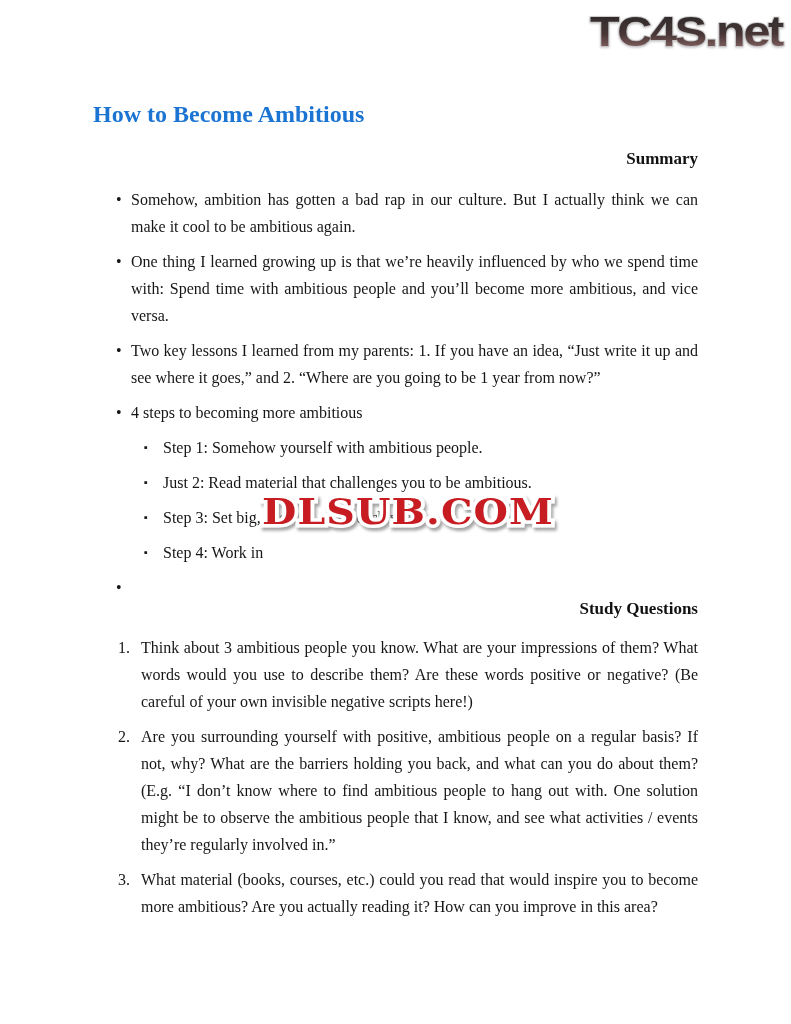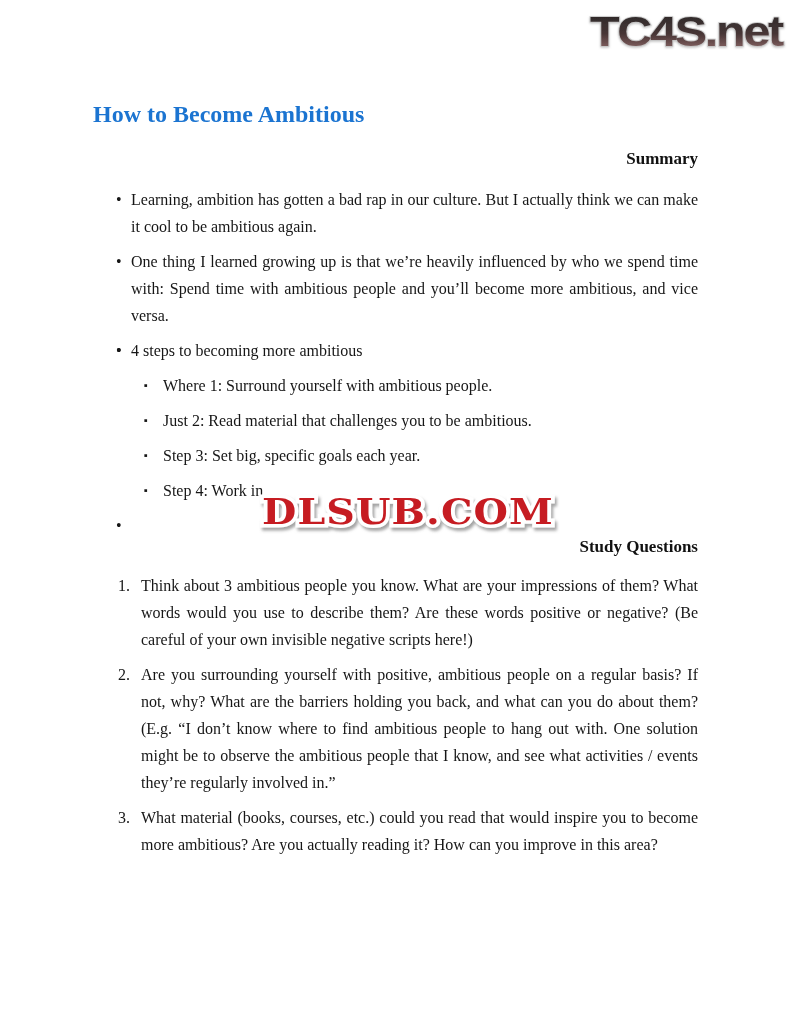--- a/index.html
+++ b/index.html
@@ -79,43 +79,44 @@
   <div class="content">
 
     <h1 class="doc-title">How to Become Ambitious</h1>
 
     <h2 class="sec-heading">Summary</h2>
 
     <ul>
 
         <li class="li1">
           <span class="marker">•</span>
-          <span>Learning, ambition has gotten a bad rap in our culture. But I actually think we can make it cool to be ambitious again.</span>
+          <span>Somehow, ambition has gotten a bad rap in our culture. But I actually think we can make it cool to be ambitious again.</span>
         </li>
 
         <li class="li1">
           <span class="marker">•</span>
           <span>One thing I learned growing up is that we’re heavily influenced by who we spend time with: Spend time with ambitious people and you’ll become more ambitious, and vice versa.</span>
         </li>
 
         <li class="li1">
           <span class="marker">•</span>
+          <span>Two key lessons I learned from my parents: 1. If you have an idea, “Just write it up and see where it goes,” and 2. “Where are you going to be 1 year from now?”</span>
         </li>
 
         <li class="li1">
           <span class="marker">•</span>
           <span>4 steps to becoming more ambitious</span>
         </li>
       </ul>
 
     <ul>
 
         <li class="li2">
           <span class="marker">▪</span>
-          <span>Where 1: Surround yourself with ambitious people.</span>
+          <span>Step 1: Somehow yourself with ambitious people.</span>
         </li>
 
         <li class="li2">
           <span class="marker">▪</span>
           <span>Just 2: Read material that challenges you to be ambitious.</span>
         </li>
 
         <li class="li2">
           <span class="marker">▪</span>
           <span>Step 3: Set big, specific goals each year.</span>

